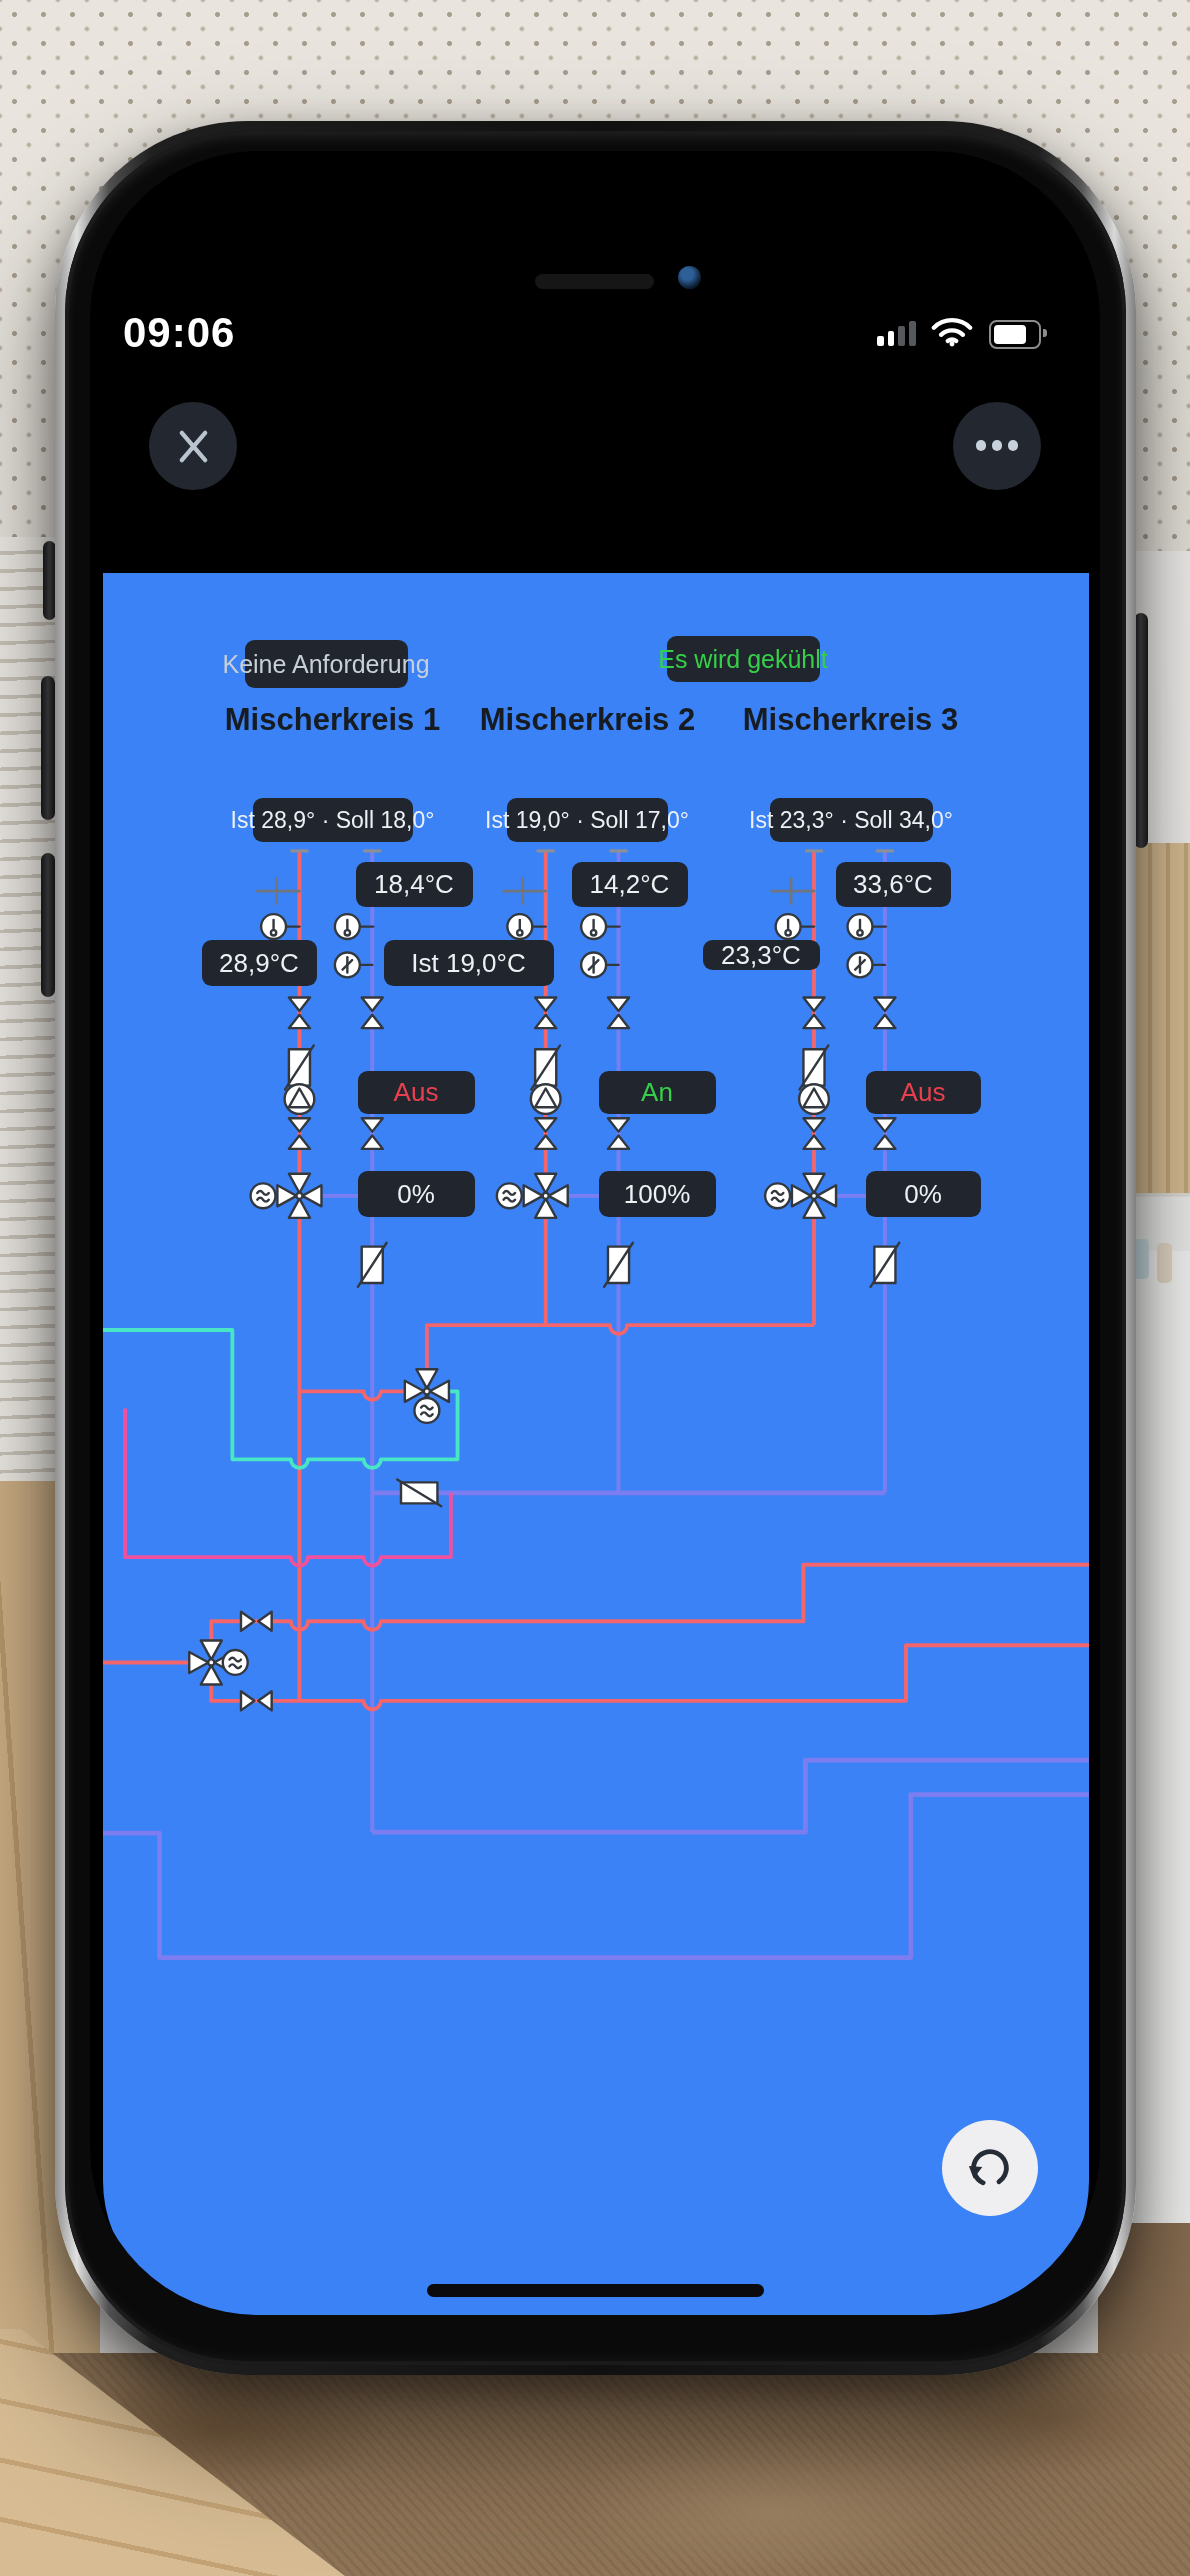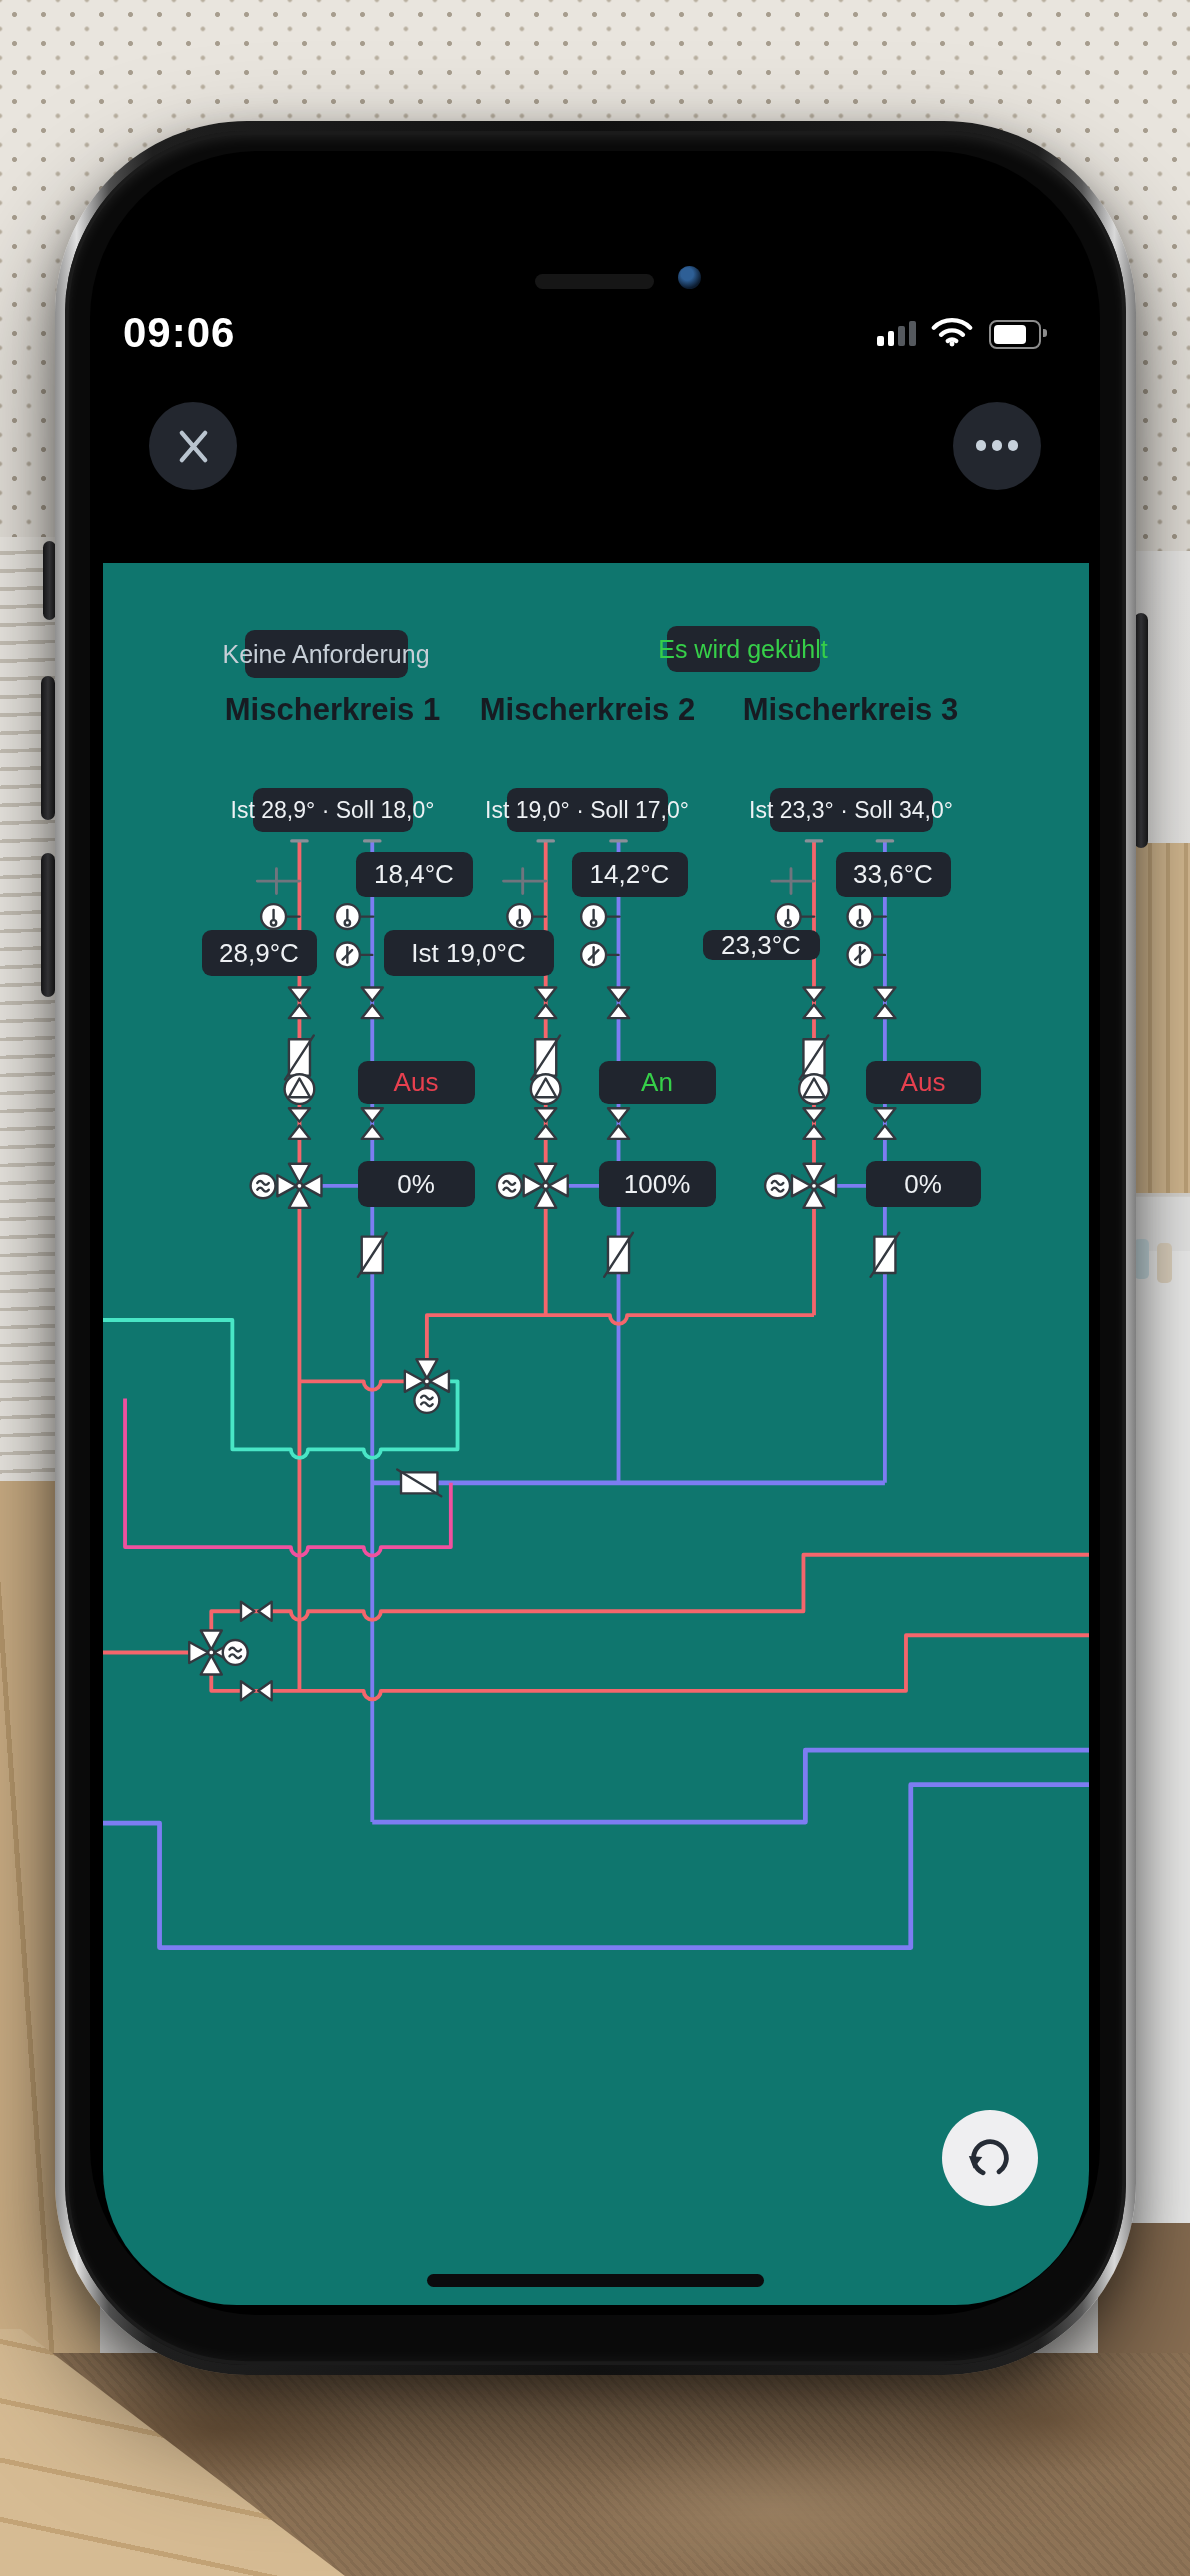--- a/index.html
+++ b/index.html
@@ -57,21 +57,21 @@
 
   
   .hbtn{width:88px;height:88px;border-radius:50%;background:#23272f;border:none;cursor:pointer;
         display:flex;align-items:center;justify-content:center;}
   .hbtn.close{left:59px;top:251px;}
   .hbtn.more{left:863px;top:251px;gap:7.7px;}
   .dot{width:10.5px;height:10.5px;border-radius:50%;background:#c7d1db;display:inline-block;}
   .title{left:0;top:268px;width:1010px;text-align:center;color:#fff;font-size:43px;font-weight:700;}
 
   
-  .card{left:12.5px;top:412px;width:986px;height:1742px;background:#0f766e;border-radius:0 0 134px 134px;overflow:hidden;}
+  .card{left:12.5px;top:422px;width:986px;height:1742px;background:#3b82f6;border-radius:0 0 134px 134px;overflow:hidden;}
   .schema{position:absolute;left:0;top:0;z-index:1;}
 
   .pill{position:absolute;z-index:5;background:#20252e;border-radius:9.6px;color:#eef1f4;
         display:flex;align-items:center;justify-content:center;font-size:26px;white-space:nowrap;}
   .pill.small{font-size:23px;}
   .t-green{color:#36cf49;}
   .t-red{color:#e8404f;}
   .t-gray{color:#c7cfd7;}
   .colhead{position:absolute;z-index:4;top:129px;transform:translateX(-50%);
            font-size:31px;font-weight:700;color:#171b22;text-align:right;}

